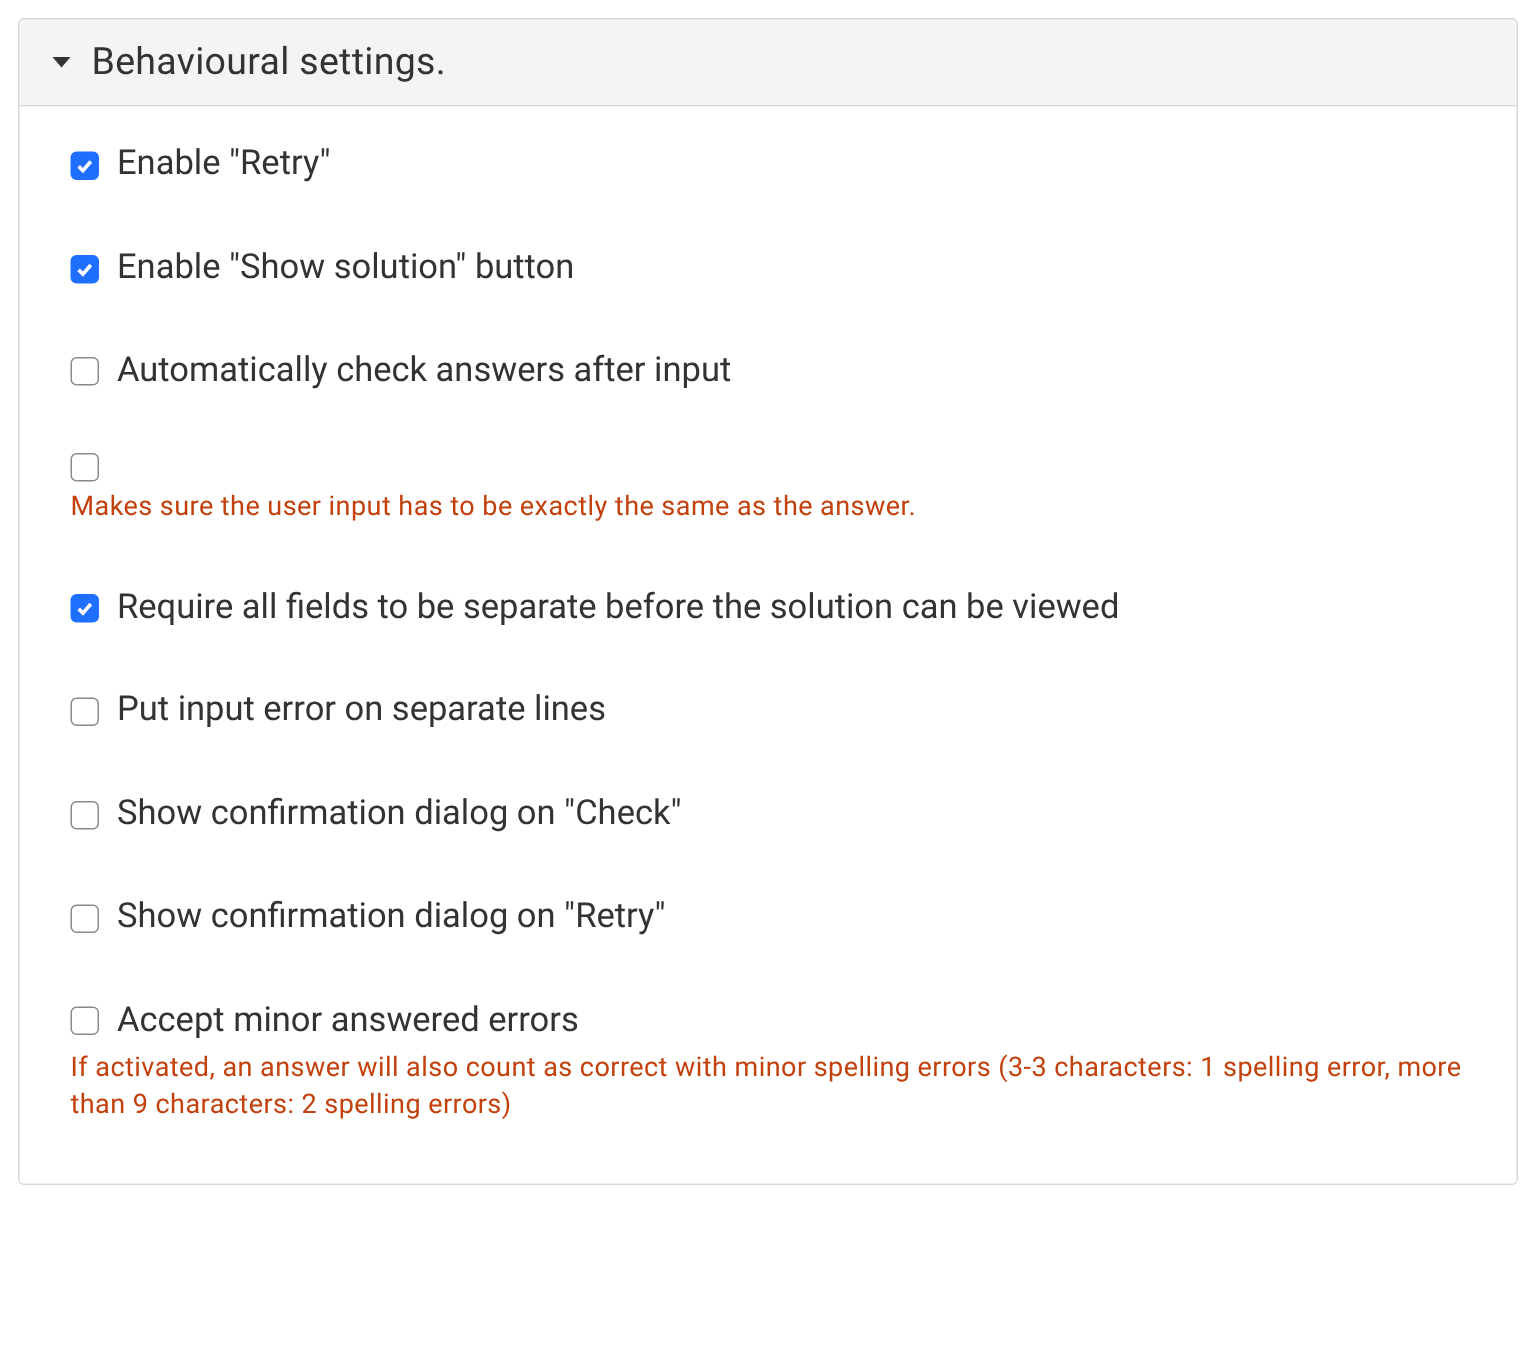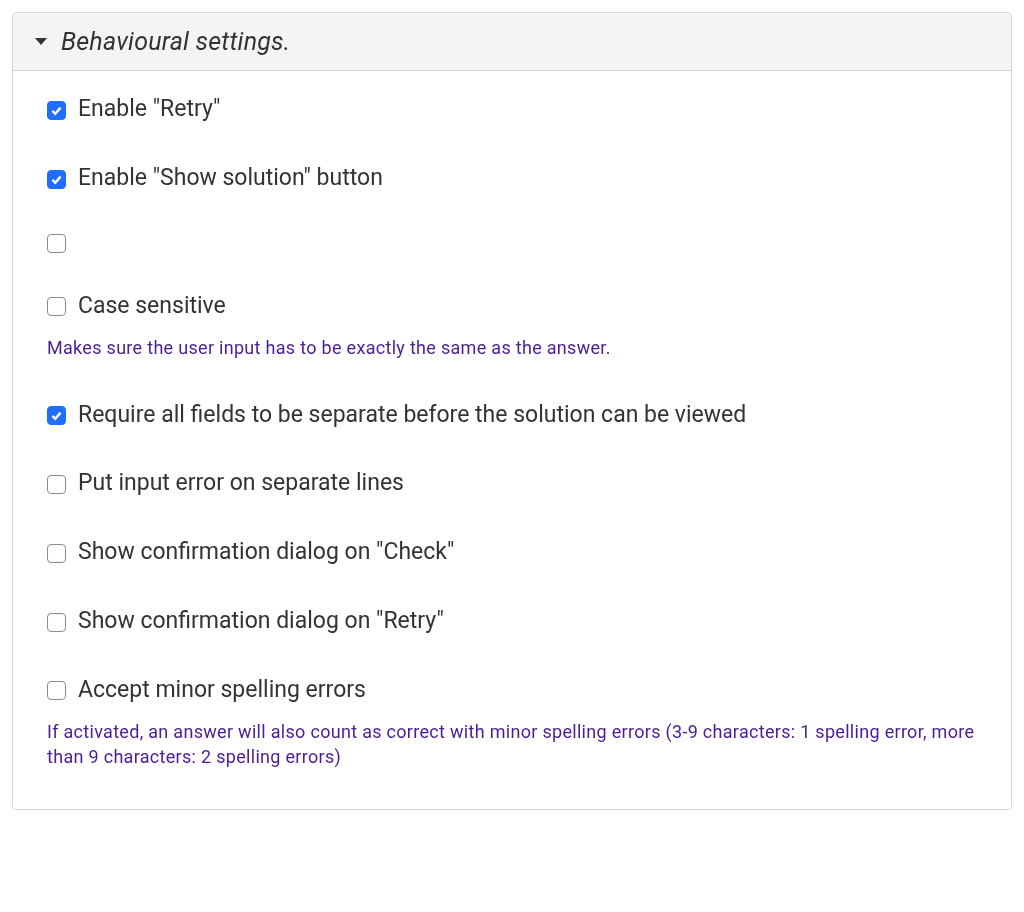--- a/index.html
+++ b/index.html
@@ -33,21 +33,20 @@
     border-left: 6px solid transparent;
     border-right: 6px solid transparent;
     border-top: 7px solid #333;
     flex-shrink: 0;
   }
   .panel-title {
     font-size: 25px;
     font-weight: 400;
     color: #333;
     letter-spacing: 0.2px;
-    font-style: italic;
   }
   .panel-body {
     padding: 24px 34px 30px 34px;
     background: #ffffff;
   }
   .field {
     margin-bottom: 40px;
   }
   .field:last-child {
     margin-bottom: 10px;
@@ -84,22 +83,22 @@
     stroke-width: 3;
     fill: none;
   }
   .field-label {
     font-size: 23px;
     color: #333333;
     line-height: 1.25;
   }
   .field-desc {
     font-size: 18px;
-    color: #4c1d95;
-    margin-top: 16px;
+    color: #c2410c;
+    margin-top: 6px;
     line-height: 1.35;
     letter-spacing: 0.3px;
   }
 </style>
 </head>
 <body>
 
 <div class="panel">
   <div class="panel-header">
     <span class="chevron"></span>
@@ -123,26 +122,26 @@
             <svg viewBox="0 0 16 16">
               <polyline points="3,8.5 6.5,12 13,4.5"></polyline>
             </svg>
           </span>
           <span class="field-label">Enable "Show solution" button</span>
         </div>
       </div>
       <div class="field">
         <div class="field-row">
           <span class="checkbox unchecked"></span>
+          <span class="field-label">Automatically check answers after input</span>
         </div>
       </div>
       <div class="field">
         <div class="field-row">
           <span class="checkbox unchecked"></span>
-          <span class="field-label">Case sensitive</span>
         </div>
         <div class="field-desc">Makes sure the user input has to be exactly the same as the answer.</div>
       </div>
       <div class="field">
         <div class="field-row">
           <span class="checkbox checked">
             <svg viewBox="0 0 16 16">
               <polyline points="3,8.5 6.5,12 13,4.5"></polyline>
             </svg>
           </span>
@@ -163,18 +162,18 @@
       </div>
       <div class="field">
         <div class="field-row">
           <span class="checkbox unchecked"></span>
           <span class="field-label">Show confirmation dialog on "Retry"</span>
         </div>
       </div>
       <div class="field">
         <div class="field-row">
           <span class="checkbox unchecked"></span>
-          <span class="field-label">Accept minor spelling errors</span>
+          <span class="field-label">Accept minor answered errors</span>
         </div>
-        <div class="field-desc">If activated, an answer will also count as correct with minor spelling errors (3-9 characters: 1 spelling error, more than 9 characters: 2 spelling errors)</div>
+        <div class="field-desc">If activated, an answer will also count as correct with minor spelling errors (3-3 characters: 1 spelling error, more than 9 characters: 2 spelling errors)</div>
       </div>
     </div>
 </div>
 
 </body></html>

